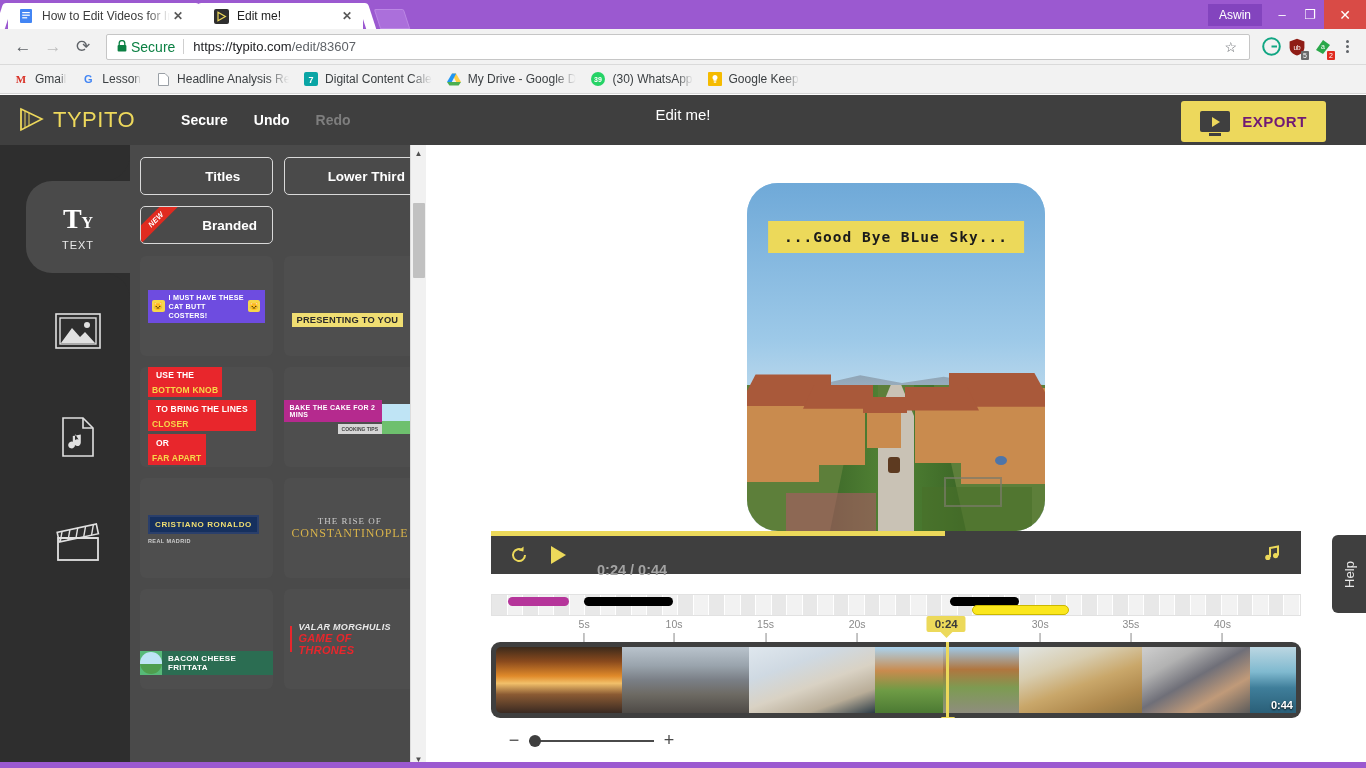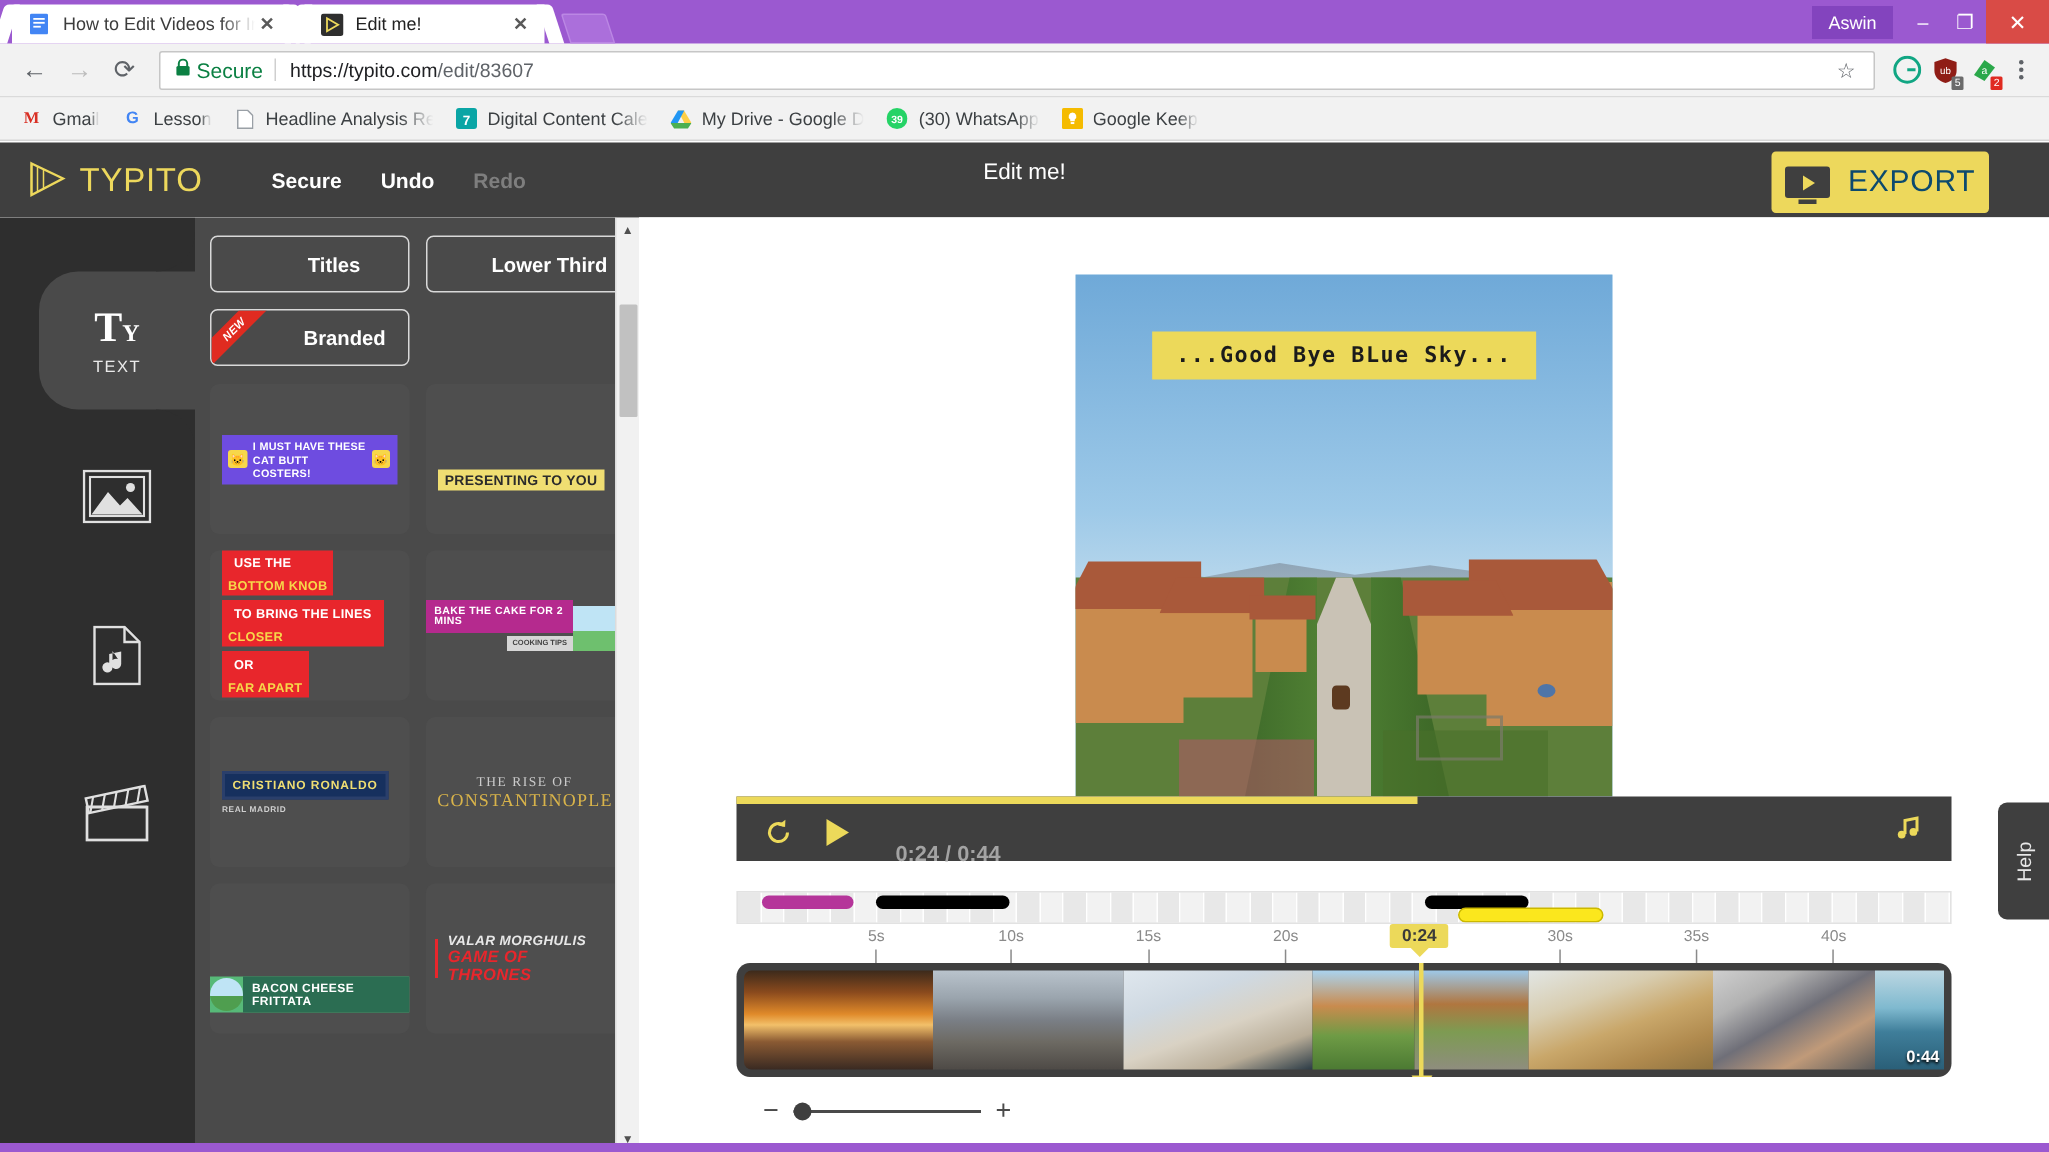--- a/index.html
+++ b/index.html
@@ -78,21 +78,21 @@
   .doc-title { position:absolute; left:50%; transform:translateX(-50%); color:#fff; font-size:15px;
                top:11px; }
   .export { position:absolute; right:40px; top:6px; height:41px; width:145px; background:#edd85c;
             border-radius:3px; display:flex; align-items:center; justify-content:center; gap:12px; }
   .export .scr { width:30px; height:21px; background:#3f3f3f; border-radius:2px; position:relative;
                  display:flex; align-items:center; justify-content:center; }
   .export .scr::after { content:""; position:absolute; bottom:-4px; left:9px; width:12px; height:3px;
                         background:#3f3f3f; }
   .export .tri { width:0; height:0; border-left:8px solid #edd85c; border-top:5px solid transparent;
                  border-bottom:5px solid transparent; margin-left:2px; }
-  .export-lbl { font-size:20px; font-weight:normal; color:#0c4a6e; letter-spacing:.5px; }
+  .export-lbl { font-size:15px; font-weight:bold; color:#701a75; letter-spacing:.5px; }
 
   .app-body { position:relative; height:623px; background:#fff; }
 
   
   .rail { position:absolute; left:0; top:0; width:130px; height:623px; background:#2e2e2e; }
   .rail-item { width:104px; margin-left:26px; height:92px; display:flex; flex-direction:column;
                align-items:center; justify-content:center; color:#e8e8e8; position:relative; }
   .rail-item.active { background:#4a4a4a; border-top-left-radius:26px; border-bottom-left-radius:26px;text-align:right; }
   .rail-item .ri-lbl { font-size:11px; letter-spacing:1px; margin-top:4px; color:#eaeaea; }
   .notch { position:absolute; right:0; width:26px; height:26px; background:#2e2e2e; }
@@ -157,22 +157,22 @@
   .tscroll { position:absolute; right:0; top:0; width:16px; height:623px; background:#f1f1f1;
              border-left:1px solid #dcdcdc; }
   .tscroll .arw { height:17px; display:flex; align-items:center; justify-content:center;
                   font-size:8px; color:#505050; }
   .tscroll .arw.bot { position:absolute; bottom:0; left:0; right:0; }
   .tscroll .thumbbar { position:absolute; left:2px; width:12px; top:58px; height:75px;
                        background:#c1c1c1; border-radius:1px; }
 
   
   .editor { position:absolute; left:426px; top:0; right:0; height:623px; background:#fff; }
-  .stage { width:358px; height:348px; margin:38px auto 0 auto; position:relative; overflow:hidden;
-           background:#9cc7e8; }
+  .stage { width:298px; height:348px; margin:38px auto 0 auto; position:relative; overflow:hidden;
+           background:#9cc7e8;border-radius:31px; }
   .sky { position:absolute; inset:0; background:linear-gradient(#6fa9d8 0%, #9dc9e8 45%, #cfe3ef 72%, #dfeaf0 100%); }
   .mountain { position:absolute; left:0; right:0; top:53%; height:9%;
               background:linear-gradient(#7d8fa0,#9aa9b4); opacity:.75;
               clip-path:polygon(0 60%,12% 35%,24% 55%,38% 25%,52% 50%,66% 30%,80% 52%,92% 38%,100% 58%,100% 100%,0 100%); }
   .ground { position:absolute; left:0; right:0; top:58%; bottom:0; background:#5d7f3a; }
   .road2 { position:absolute; left:50%; top:58%; bottom:0; transform:translateX(-50%); width:130px;
            background:#c9c2b5; clip-path:polygon(46% 0,54% 0,100% 100%,0 100%); }
   .hedgeL { position:absolute; left:50%; margin-left:-66px; top:58%; bottom:0; width:48px;
             background:linear-gradient(90deg,#3f6b2a,#4f7f33); clip-path:polygon(100% 0,100% 100%,0 100%,62% 0); }
   .hedgeR { position:absolute; left:50%; margin-left:18px; top:58%; bottom:0; width:52px;

